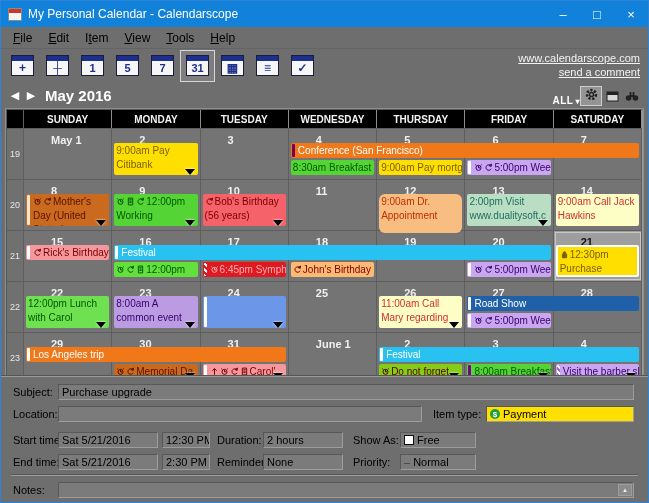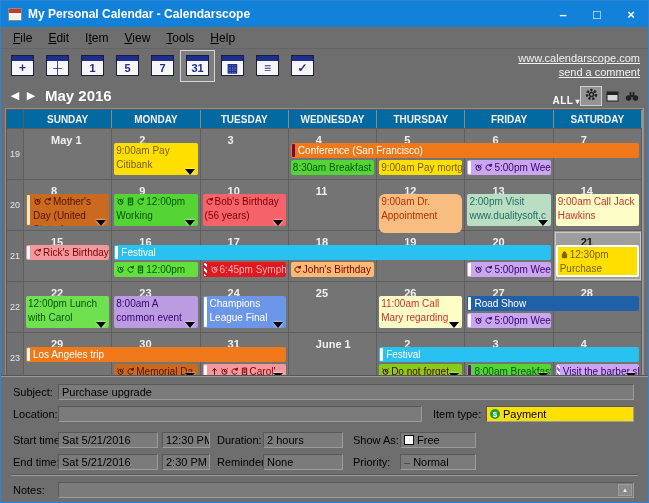--- a/index.html
+++ b/index.html
@@ -2,21 +2,21 @@
 <html><head>
 <meta charset="utf-8">
 <style>
   html,body{margin:0;padding:0;background:#444;}
   .window{
     position:relative;width:649px;height:503px;box-sizing:border-box;
     border:1px solid #2b84d8;background:#6e6e6e;overflow:hidden;
     font-family:"Liberation Sans",sans-serif;-webkit-font-smoothing:antialiased;
   }
   
-  .titlebar{height:26px;background:#1181d9;display:flex;align-items:center;color:#fff;font-weight:bold;}
+  .titlebar{height:26px;background:#1181d9;display:flex;align-items:center;color:#fff;}
   .app-ico{width:14px;height:13px;margin:0 6px 0 7px;background:linear-gradient(#c23a2a 0 4px,#f4f4f4 4px);border:1px solid #8a8a8a;box-sizing:border-box;}
   .title-text{font-size:12px;}
   .tb-ctrls{margin-left:auto;display:flex;height:100%;}
   .tb-ctrl{width:34px;display:flex;align-items:center;justify-content:center;font-size:13px;color:#fff;}
   
   .menubar{height:21px;background:#6e6e6e;display:flex;align-items:center;padding-left:4px;border-bottom:1px solid #646464;}
   .menu-item{font-size:12px;color:#000;padding:2px 8px;cursor:default;}
   .menu-item u{text-decoration:underline;}
   
   .toolbar{height:33px;background:#6e6e6e;display:flex;align-items:center;padding-left:4px;position:relative;}
@@ -30,21 +30,21 @@
   .navbar{height:27px;display:flex;align-items:center;color:#fff;padding:0 6px;}
   .nav-arrow{font-size:11px;color:#fff;width:16px;text-align:center;cursor:default;}
   .nav-title{font-size:15px;font-weight:bold;margin-left:6px;}
   .nav-right{margin-left:auto;display:flex;align-items:flex-end;gap:0;}
   .nav-filter{font-size:10px;font-weight:bold;letter-spacing:.5px;}
   .nav-filter .arr{font-size:8px;margin-left:2px;}
   .nav-ibtn{width:20px;height:18px;display:flex;align-items:center;justify-content:center;}
   .nav-ibtn.active{background:#949494;border:1px solid #cfcfcf;}
   
   .calwrap{margin:0 5px;border:1px solid #565656;border-right-color:#9a9a9a;border-bottom-color:#9a9a9a;box-shadow:0 0 0 1px #8f8f8f;background:#747474;}
-  .dayhead{display:flex;height:18px;background:#0369a1;border-bottom:1px solid #5e5e5e;}
+  .dayhead{display:flex;height:18px;background:#000000;border-bottom:1px solid #5e5e5e;}
   .dayhead .sp{width:16px;border-right:1px solid #5e5e5e;}
   .dayhead .dh{flex:1;display:flex;align-items:center;justify-content:center;font-size:10px;font-weight:bold;color:#f2f2f2;border-right:1px solid #8a8a8a;}
   .week-row{display:flex;height:50px;border-bottom:1px solid #5e5e5e;}
   .week-row:last-child{border-bottom:none;}
   .wknum{width:16px;display:flex;align-items:center;justify-content:center;font-size:9px;color:#e6e6e6;border-right:1px solid #5e5e5e;background:#707070;}
   .cells{flex:1;position:relative;display:flex;}
   .cell{flex:1;border-right:1px solid #5e5e5e;box-sizing:border-box;padding:1px 0 0 3px;}
   .cell:last-child{border-right:none;}
   .cell .dl{font-size:11px;font-weight:bold;color:#f0f0f0;padding-left:24px;}
   .cell.sel{background:#9e9e9e;outline:1px solid #c8c8c8;outline-offset:-2px;}
@@ -263,21 +263,21 @@
           <div class="cells">
             <div class="cell"><span class="dl">22</span></div>
             <div class="cell"><span class="dl">23</span></div>
             <div class="cell"><span class="dl">24</span></div>
             <div class="cell"><span class="dl">25</span></div>
             <div class="cell"><span class="dl">26</span></div>
             <div class="cell"><span class="dl">27</span></div>
             <div class="cell"><span class="dl">28</span></div>
             <div class="evt two" style="left: calc(0% + 2px); width: calc(14.2857% - 5px); top: 14px; height: 32px; background: rgb(111, 224, 79); color: rgb(0, 90, 0);"><span>12:00pm Lunch with Carol</span><div class="mark"></div></div>
             <div class="evt two" style="left: calc(14.2857% + 2px); width: calc(14.2857% - 5px); top: 14px; height: 32px; background: rgb(187, 156, 226); color: rgb(58, 0, 112);"><span>8:00am A common event</span><div class="mark"></div></div>
-            <div class="evt two hasstrip" style="left: calc(28.5714% + 2px); width: calc(14.2857% - 5px); top: 14px; height: 32px; background: rgb(108, 150, 232); color: rgb(255, 255, 255);"><div class="strip" style="background: rgb(255, 255, 255);"></div><span>Champions League Final</span><div class="mark"></div></div>
+            <div class="evt two hasstrip" style="left: calc(28.5714% + 2px); width: calc(14.2857% - 5px); top: 14px; height: 32px; background: rgb(108, 150, 232); color: rgb(255, 255, 255);"><div class="strip" style="background: rgb(255, 255, 255);"></div><div class="mark"></div></div>
             <div class="evt two" style="left: calc(57.1429% + 2px); width: calc(14.2857% - 5px); top: 14px; height: 32px; background: rgb(253, 253, 198); color: rgb(208, 48, 48);"><span>11:00am Call Mary regarding</span><div class="mark"></div></div>
             <div class="evt one hasstrip" style="left: calc(71.4286% + 2px); width: calc(28.5714% - 5px); top: 14px; height: 15px; background: rgb(32, 96, 168); color: rgb(255, 255, 255);"><div class="strip" style="background: rgb(255, 255, 255);"></div><span>Road Show</span></div>
             <div class="evt one hasstrip" style="left: calc(71.4286% + 2px); width: calc(14.2857% - 5px); top: 31px; height: 15px; background: rgb(201, 166, 240); color: rgb(58, 0, 112);"><div class="strip" style="background: rgb(255, 255, 255);"></div><svg width="9" height="9" viewBox="0 0 10 10" class="ico">
                 <path fill="none" stroke="currentColor" stroke-width="1.1" d="M5 3.2v2.2h1.7M2.2 5.4a2.8 2.8 0 1 0 5.6 0 2.8 2.8 0 0 0-5.6 0ZM1.4 1.8 2.6 2.8M8.6 1.8 7.4 2.8"></path>
               </svg><svg width="9" height="9" viewBox="0 0 10 10" class="ico">
                 <path fill="none" stroke="currentColor" stroke-width="1.1" d="M7.9 6.4A3 3 0 1 1 7.7 3.4M8.4 1.2 8 3.8 5.6 2.8Z"></path>
               </svg><span>5:00pm Wee</span></div>
           </div>
         </div>
         <div class="week-row">

